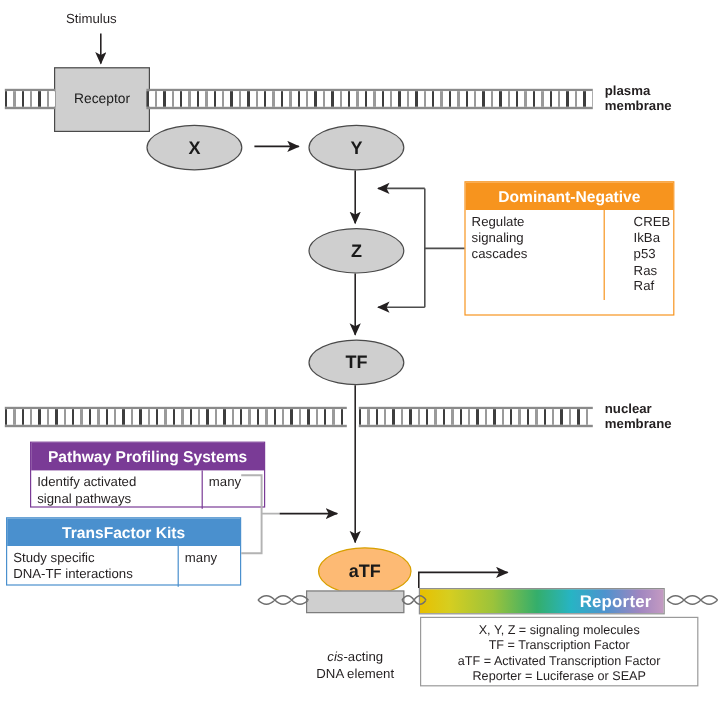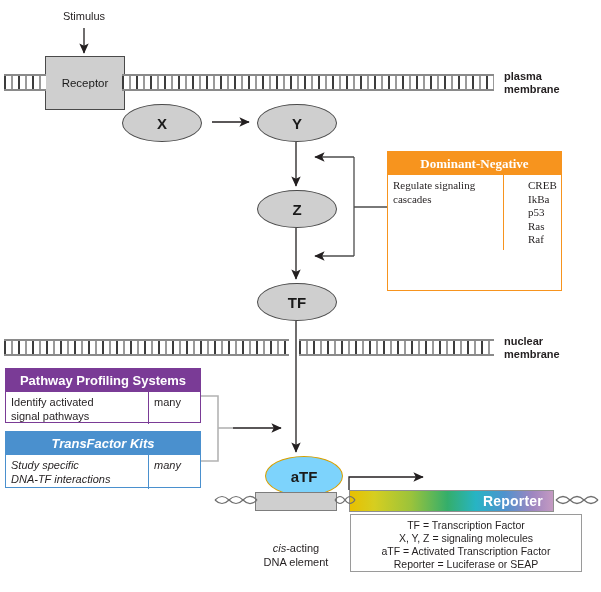--- a/index.html
+++ b/index.html
@@ -27,21 +27,21 @@
       #ffffff 9px,#ffffff 14px);
   }
 
   
   .oval{
     position:absolute;border-radius:50%;
     background:#cfcfcf;border:1.2px solid #4a4a4a;
     display:flex;align-items:center;justify-content:center;
     font-weight:bold;font-size:15px;color:#1a1a1a;
   }
-  .oval.gold{background:#7dd3fc;border-color:#d8a000;color:#1a1a1a;}
+  .oval.gold{background:#fdba74;border-color:#d8a000;color:#1a1a1a;}
 
   
   .receptor{
     position:absolute;background:#cfcfcf;border:1.2px solid #4a4a4a;
     display:flex;align-items:center;justify-content:center;
     font-size:11.5px;color:#1a1a1a;
   }
 
   
   .panel{position:absolute;box-sizing:border-box;background:#fff;}
@@ -51,21 +51,21 @@
   }
   .panel .pbody{display:flex;box-sizing:border-box;width:100%;}
   .panel .pbody .cell{box-sizing:border-box;padding:4px 5px;font-size:11px;line-height:13.5px;color:#231f20;}
   .panel .pbody .cell.left{flex:1;}
   .panel .pbody .cell.right{border-left:1px solid;}
 
   .panel.orange{border:1.6px solid #F7941E;}
   .panel.orange .phead{background:#F7941E;}
   .panel.orange .pbody .cell.right{border-left-color:#F7941E;padding-left:24px;}
 
-  .panel.purple{border:1.6px solid #7A3B96;}
+  .panel.purple{border:1.6px solid #7A3B96;margin-left:20px;}
   .panel.purple .phead{background:#7A3B96;}
   .panel.purple .pbody .cell.right{border-left-color:#7A3B96;}
 
   .panel.blue{border:1.6px solid #4A90CE;}
   .panel.blue .phead{background:#4A90CE;}
   .panel.blue .pbody .cell.right{border-left-color:#4A90CE;}
 
   
   .reporter{
     position:absolute;box-sizing:border-box;border:1px solid #8f8f8f;
@@ -84,21 +84,21 @@
   
   .cisbox{position:absolute;background:#cfcfcf;border:1.2px solid #7d7d7d;}
   .cislabel{position:absolute;text-align:center;font-size:11px;line-height:14px;color:#231f20;margin-top:28px;}
   .cislabel i{font-style:italic;}
 
   svg.overlay{position:absolute;left:0;top:0;width:601px;height:592px;pointer-events:none;}
 </style>
 </head>
 <body>
 
-<div class="abs lbl" style="left:39px;top:10px;width:90px;text-align:center;">Stimulus</div>
+<div class="abs lbl" style="left:55px;top:10px;width:90px;">Stimulus</div>
 
 <div class="receptor" style="left:45px;top:56px;width:78px;height:52px;">
   <span>Receptor</span>
 </div>
 
 <div class="membrane" style="left:4px;top:74px;width:42px;">
     <div class="rail top"></div>
     <div class="ticks"></div>
     <div class="rail bottom"></div>
   </div>
@@ -123,21 +123,21 @@
 </div>
 
 <div class="oval" style="left:257px;top:190px;width:78px;height:36px;">
   <span>Z</span>
 </div>
 
 <div class="oval" style="left:257px;top:283px;width:78px;height:36px;">
   <span>TF</span>
 </div>
 
-<div class="panel orange" style="left:387px;top:151px;width:175px;height:140px;font-family:Liberation Serif, serif;">
+<div class="panel orange" style="left:387px;top:151px;width:175px;height:112px;">
   <div class="phead">
     <div>Dominant-Negative</div>
   </div>
   <div class="pbody" style="height:75px;gap:16px;">
     <div class="cell left">
       <div>Regulate signaling</div>
       <div>cascades</div>
     </div>
     <div class="cell right" style="width:58px;">
       <div>CREB</div>
@@ -171,21 +171,21 @@
   </div>
   <div class="pbody" style="height:32px;">
     <div class="cell left">
       <div>Identify activated</div>
       <div>signal pathways</div>
     </div>
     <div class="cell right" style="width:52px;">many</div>
   </div>
 </div>
 
-<div class="panel blue" style="left:5px;top:431px;width:196px;height:57px;font-style:italic;">
+<div class="panel blue" style="left:5px;top:431px;width:196px;height:57px;">
   <div class="phead">
     <span>TransFactor Kits</span>
   </div>
   <div class="pbody" style="height:34px;">
     <div class="cell left">
       <div>Study specific</div>
       <div>DNA-TF interactions</div>
     </div>
     <div class="cell right" style="width:52px;">many</div>
   </div>
@@ -199,22 +199,22 @@
 <div class="cislabel" style="left:245px;top:513px;width:102px;">
   <div><i>cis</i><span>-acting</span></div>
   <div>DNA element</div>
 </div>
 
 <div class="reporter" style="left:349px;top:490px;width:205px;height:22px;">
   <span>Reporter</span>
 </div>
 
 <div class="legend" style="left:350px;top:514px;width:232px;height:58px;">
+  <div>X, Y, Z = signaling molecules</div>
   <div>TF = Transcription Factor</div>
-  <div>X, Y, Z = signaling molecules</div>
   <div>aTF = Activated Transcription Factor</div>
   <div>Reporter = Luciferase or SEAP</div>
 </div>
 
 <svg class="overlay" viewBox="0 0 601 592">
   <defs>
     <marker id="ah" markerWidth="9" markerHeight="9" refX="7.4" refY="3.6" orient="auto">
       <path d="M0,0 L8,3.6 L0,7.2 L1.9,3.6 Z" fill="#231f20"></path>
     </marker>
   </defs>

